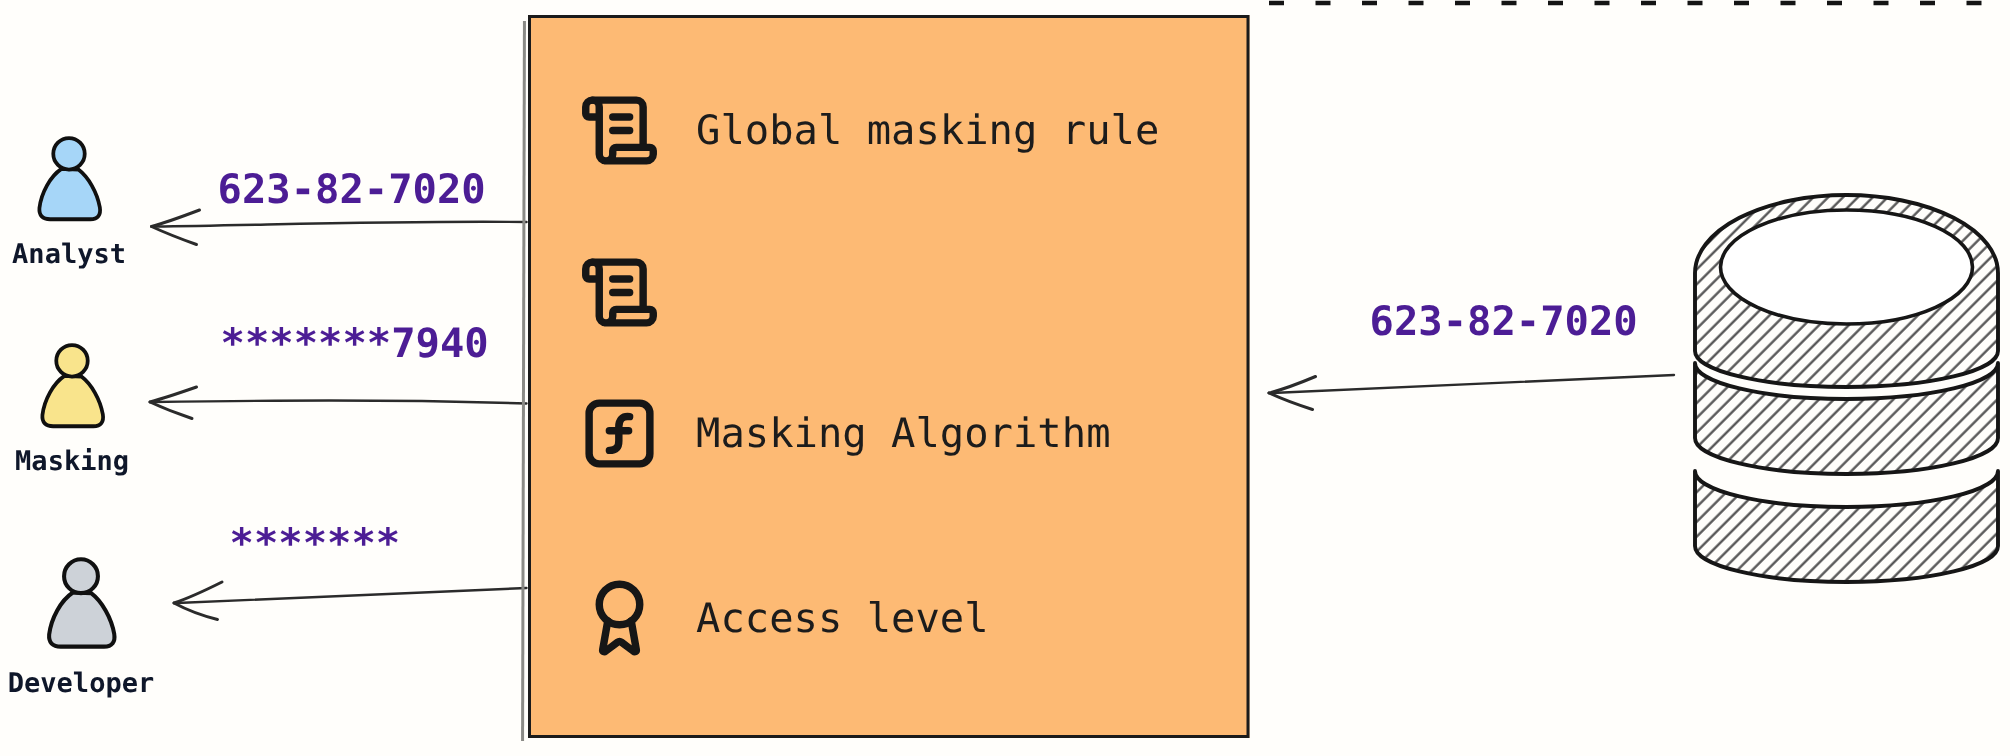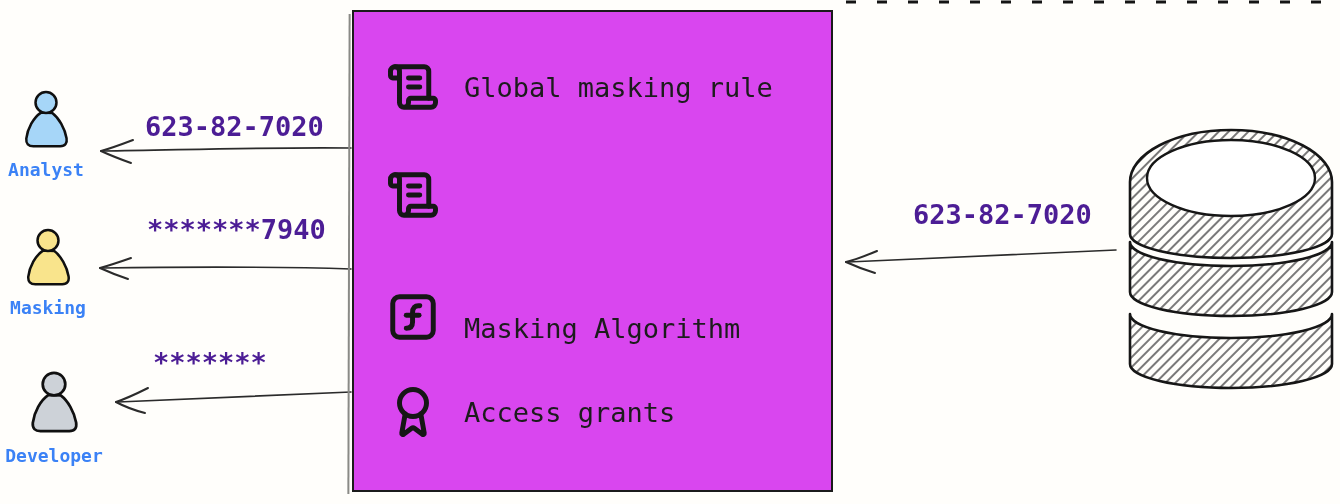--- a/index.html
+++ b/index.html
@@ -6,21 +6,21 @@
   body { margin: 0; background: #ffffff; }
   .canvas {
     position: relative; width: 1340px; height: 504px;
     background: #fffefb; overflow: hidden;
     font-family: "DejaVu Sans Mono", "Liberation Mono", monospace;
   }
   svg.overlay { position: absolute; left: 0; top: 0; pointer-events: none; }
 
   
   .actor { position: absolute; display: flex; flex-direction: column; align-items: center; }
-  .actor-label { font-size: 18px; font-weight: 600; color: #3b82f6; margin-top: 3px; white-space: pre; }
+  .actor-label { font-size: 18px; font-weight: 600; color: #0f172a; margin-top: 3px; white-space: pre; }
 
   
   .mono-label {
     position: absolute; font-size: 27px; font-weight: 600;
     color: #4c1d95; line-height: 1; white-space: pre;
   }
 
   
   .masking-box {
     position: absolute; left: 352px; top: 10px; width: 481px; height: 482px;
@@ -90,56 +90,56 @@
 
   <div class="actor" style="left:24px; top:366px; width:60px;">
     <svg width="56" height="76" viewBox="0 0 62 72" fill="none">
       <path stroke="#101010" stroke-width="3" stroke-linejoin="round" d="M25 26 C16 32 9 45 7.5 57 C7 63 10 66 16 66 L48 66 C54 66 56.5 62.5 55.5 56.5 C53.5 45 46.5 32.5 38.5 26.5 Z" fill="#cdd2d8"></path>
       <circle stroke="#101010" stroke-width="3" cx="31" cy="14" r="12.5" fill="#cdd2d8"></circle>
     </svg>
     <div class="actor-label">Developer</div>
   </div>
   <div class="mono-label" style="left:153px; top:349px;">*******</div>
 
-  <div class="masking-box" style="background: #d946ef; border-color: rgb(27, 27, 27);">
+  <div class="masking-box" style="background: #fdba74; border-color: rgb(27, 27, 27);">
 
     <div class="box-row" style="top:48px;">
       <svg width="54" height="54" viewBox="0 0 24 24" fill="none" stroke="#161616" stroke-width="2.2" stroke-linecap="round" stroke-linejoin="round">
         <path d="M15 12h-5"></path>
           <path d="M15 8h-5"></path>
           <path d="M19 17V5a2 2 0 0 0-2-2H4"></path>
         <path d="M8 21h12a2 2 0 0 0 2-2v-1a1 1 0 0 0-1-1H11a1 1 0 0 0-1 1v1a2 2 0 1 1-4 0V5a2 2 0 1 0-4 0v2a1 1 0 0 0 1 1h3"></path>
       </svg>
       <span class="row-label">Global masking rule</span>
     </div>
 
     <div class="box-row" style="top:156px;">
       <svg width="54" height="54" viewBox="0 0 24 24" fill="none" stroke="#161616" stroke-width="2.2" stroke-linecap="round" stroke-linejoin="round">
         <path d="M15 12h-5"></path>
           <path d="M15 8h-5"></path>
           <path d="M19 17V5a2 2 0 0 0-2-2H4"></path>
         <path d="M8 21h12a2 2 0 0 0 2-2v-1a1 1 0 0 0-1-1H11a1 1 0 0 0-1 1v1a2 2 0 1 1-4 0V5a2 2 0 1 0-4 0v2a1 1 0 0 0 1 1h3"></path>
       </svg>
     </div>
 
-    <div class="box-row" style="top:278px;align-items:flex-end;">
+    <div class="box-row" style="top:250px;">
       <svg width="54" height="54" viewBox="0 0 24 24" fill="none" stroke="#161616" stroke-width="2.2" stroke-linecap="round" stroke-linejoin="round">
         <rect width="18" height="18" x="3" y="3" rx="3"></rect>
         <path d="M9 17c2 0 2.8-1 2.8-2.8V10c0-2 1-3.3 3.2-3"></path>
         <path d="M9 11.2h5.7"></path>
       </svg>
       <span class="row-label">Masking Algorithm</span>
     </div>
 
     <div class="box-row" style="top:373px;">
       <svg width="54" height="54" viewBox="0 0 24 24" fill="none" stroke="#161616" stroke-width="2.2" stroke-linecap="round" stroke-linejoin="round">
         <path d="m15.477 12.89 1.515 8.526a.5.5 0 0 1-.81.47l-3.58-2.687a1 1 0 0 0-1.197 0l-3.586 2.686a.5.5 0 0 1-.81-.469l1.514-8.526"></path>
         <circle cx="12" cy="8" r="6"></circle>
       </svg>
-      <span class="row-label">Access grants</span>
+      <span class="row-label">Access level</span>
     </div>
   </div>
 
   <div class="mono-label" style="left:913px; top:201px;">623-82-7020</div>
 
   <svg class="db-icon" width="218" height="272" viewBox="0 0 218 272" fill="none">
     <defs>
       <pattern id="hatch" width="7" height="7" patternUnits="userSpaceOnUse" patternTransform="rotate(45)">
         <rect width="7" height="7" fill="#fffefb"></rect>
         <line x1="1" y1="0" x2="1" y2="7" stroke="#4d4d4d" stroke-width="1.5"></line>

